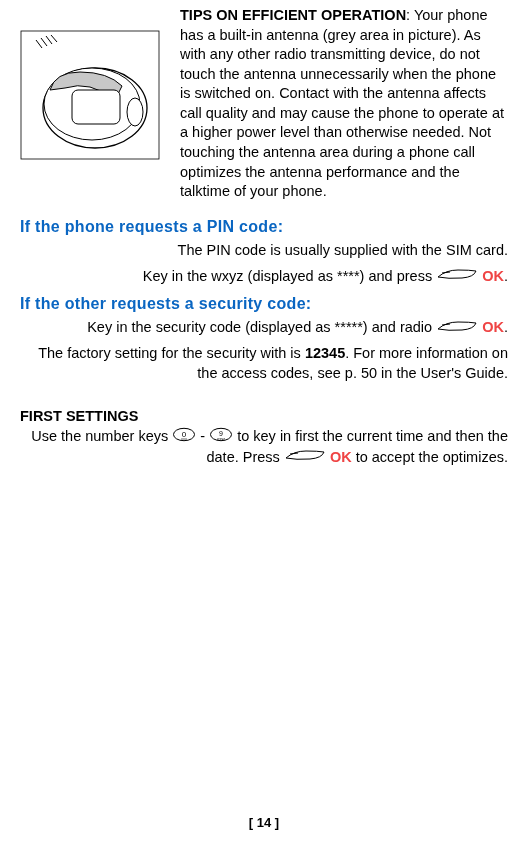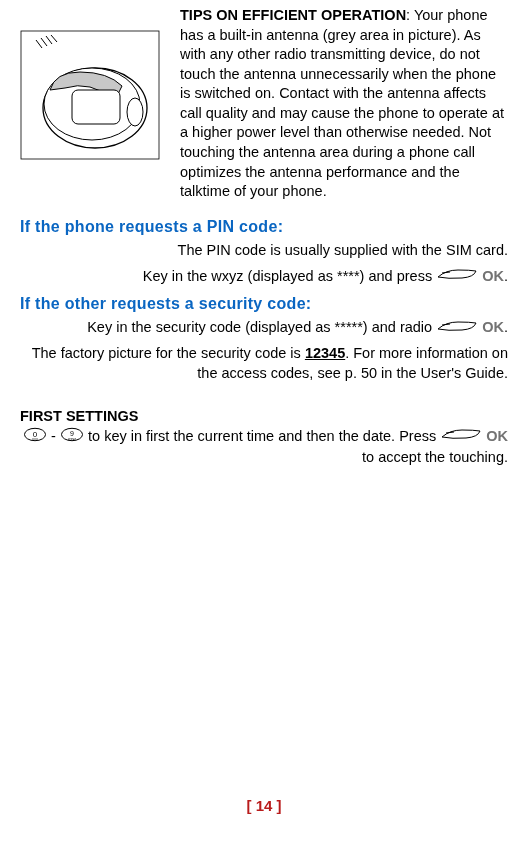--- a/index.html
+++ b/index.html
@@ -41,48 +41,47 @@
       font-size: 16px;
       margin-top: 6px;
       margin-bottom: 4px;
       letter-spacing: 0.3px;
     }
     .para {
       margin-bottom: 6px;
       text-align: right;
     }
     .ok-link {
-      color: #737373;
+      color: #ef4444;
       font-weight: bold;
     }
     .bold-heading {
       font-weight: bold;
       margin-top: 24px;
     }
     .soft-key-icon {
       display: inline-block;
       vertical-align: middle;
     }
     .num-key-icon {
       display: inline-block;
       vertical-align: middle;
     }
     .page-footer {
       position: absolute;
-      bottom: 25px;
+      bottom: 9px;
       left: 0;
       width: 100%;
       text-align: center;
-      color: #b91c1c;
+      color: #000000;
       font-weight: bold;
-      font-size: 15px;
+      font-size: 13px;
     }
     .bold-inline {
       font-weight: bold;
-      text-decoration: underline;
     }
   </style>
 </head>
 <body>
 
 <div class="tips-block">
   <div class="phone-illustration">
     <svg viewBox="0 0 140 130" width="140" height="130">
       <rect x="1" y="1" width="138" height="128" fill="none" stroke="#000" stroke-width="0.8"></rect>
 
@@ -119,33 +118,33 @@
 
 <div class="blue-heading">If the other requests a security code:</div>
 <p class="para">
   <span>Key in the security code (displayed as *****) and radio </span><span class="soft-key-icon"><svg width="42" height="14" viewBox="0 0 42 14">
         <path d="M 2 10 Q 10 3 22 3 Q 34 3 40 4 Q 38 10 26 11 Q 12 12 2 10 Z" fill="#fff" stroke="#000" stroke-width="1"></path>
         <line x1="6" y1="6" x2="14" y2="5" stroke="#000" stroke-width="1"></line>
       </svg></span>
   <span class="ok-link">OK</span><span>.</span>
 </p>
 <p class="para">
-  <span>The factory picture for the security code is </span><span class="bold-inline">12345</span><span>. For more information on the access codes, see p. 50 in the User's Guide.</span>
+  <span>The factory setting for the security with is </span><span class="bold-inline">12345</span><span>. For more information on the access codes, see p. 50 in the User's Guide.</span>
 </p>
 
 <p class="bold-heading">FIRST SETTINGS</p>
 <p class="para">
-  <span class="num-key-icon"><svg width="24" height="15" viewBox="0 0 24 15">
+  <span>Use the number keys </span><span class="num-key-icon"><svg width="24" height="15" viewBox="0 0 24 15">
         <ellipse cx="12" cy="7.5" rx="10.5" ry="6.2" fill="#fff" stroke="#000" stroke-width="1"></ellipse>
         <text x="12" y="10" text-anchor="middle" font-size="8" font-family="Arial">0</text>
         <line x1="9" y1="12" x2="15" y2="12" stroke="#000" stroke-width="0.6"></line>
       </svg></span><span> - </span><span class="num-key-icon"><svg width="24" height="15" viewBox="0 0 24 15">
         <ellipse cx="12" cy="7.5" rx="10.5" ry="6.2" fill="#fff" stroke="#000" stroke-width="1"></ellipse>
         <text x="12" y="9" text-anchor="middle" font-size="7" font-family="Arial">9</text>
         <text x="12" y="13" text-anchor="middle" font-size="3.5" font-family="Arial">wxyz</text>
       </svg></span><span> to key in first the current time and then the date. Press </span><span class="soft-key-icon"><svg width="42" height="14" viewBox="0 0 42 14">
         <path d="M 2 10 Q 10 3 22 3 Q 34 3 40 4 Q 38 10 26 11 Q 12 12 2 10 Z" fill="#fff" stroke="#000" stroke-width="1"></path>
         <line x1="6" y1="6" x2="14" y2="5" stroke="#000" stroke-width="1"></line>
       </svg></span>
-  <span class="ok-link">OK</span><span> to accept the touching.</span>
+  <span class="ok-link">OK</span><span> to accept the optimizes.</span>
 </p>
 
 <div class="page-footer">[ 14 ]</div>
 
 </body></html>

